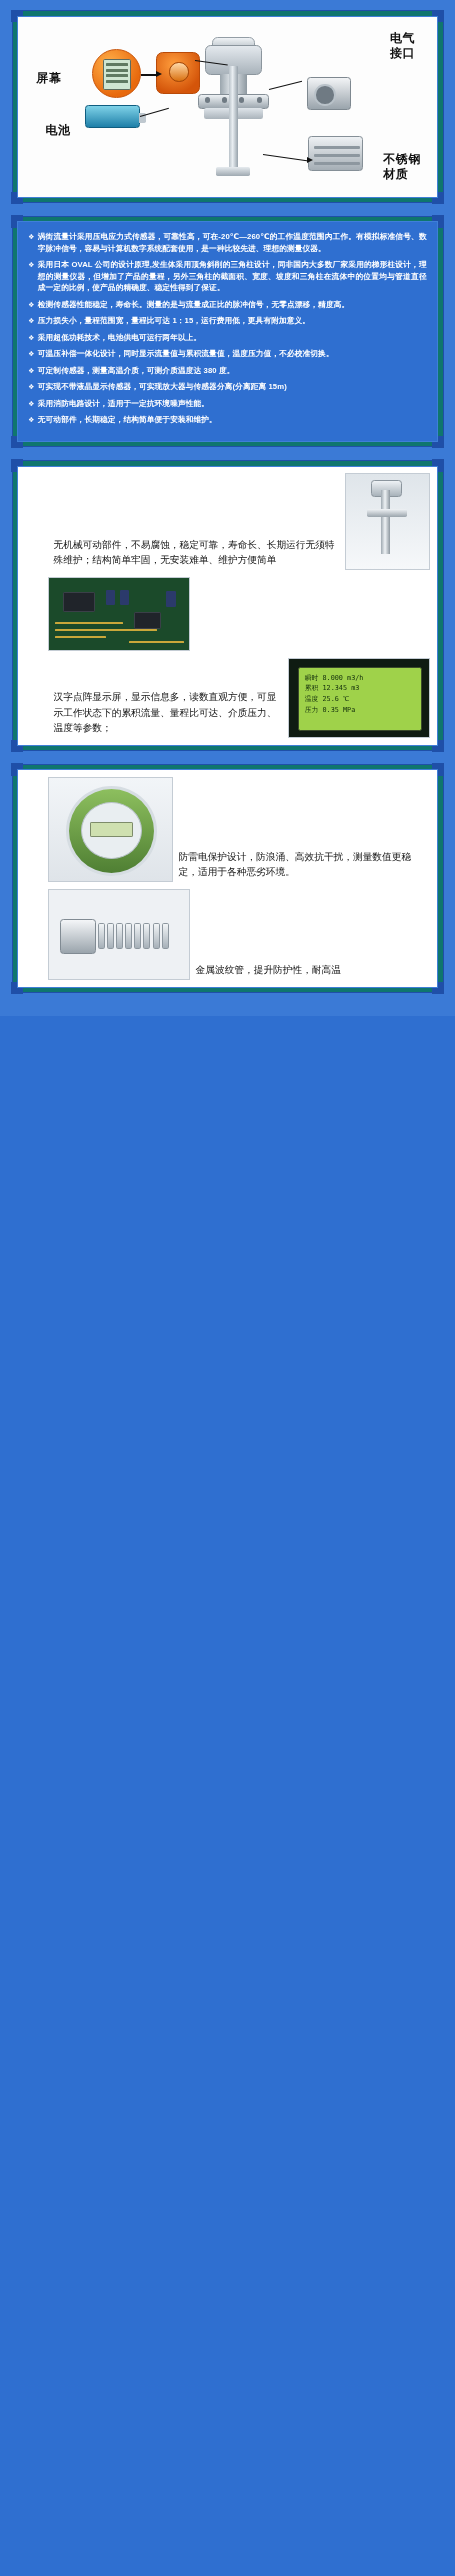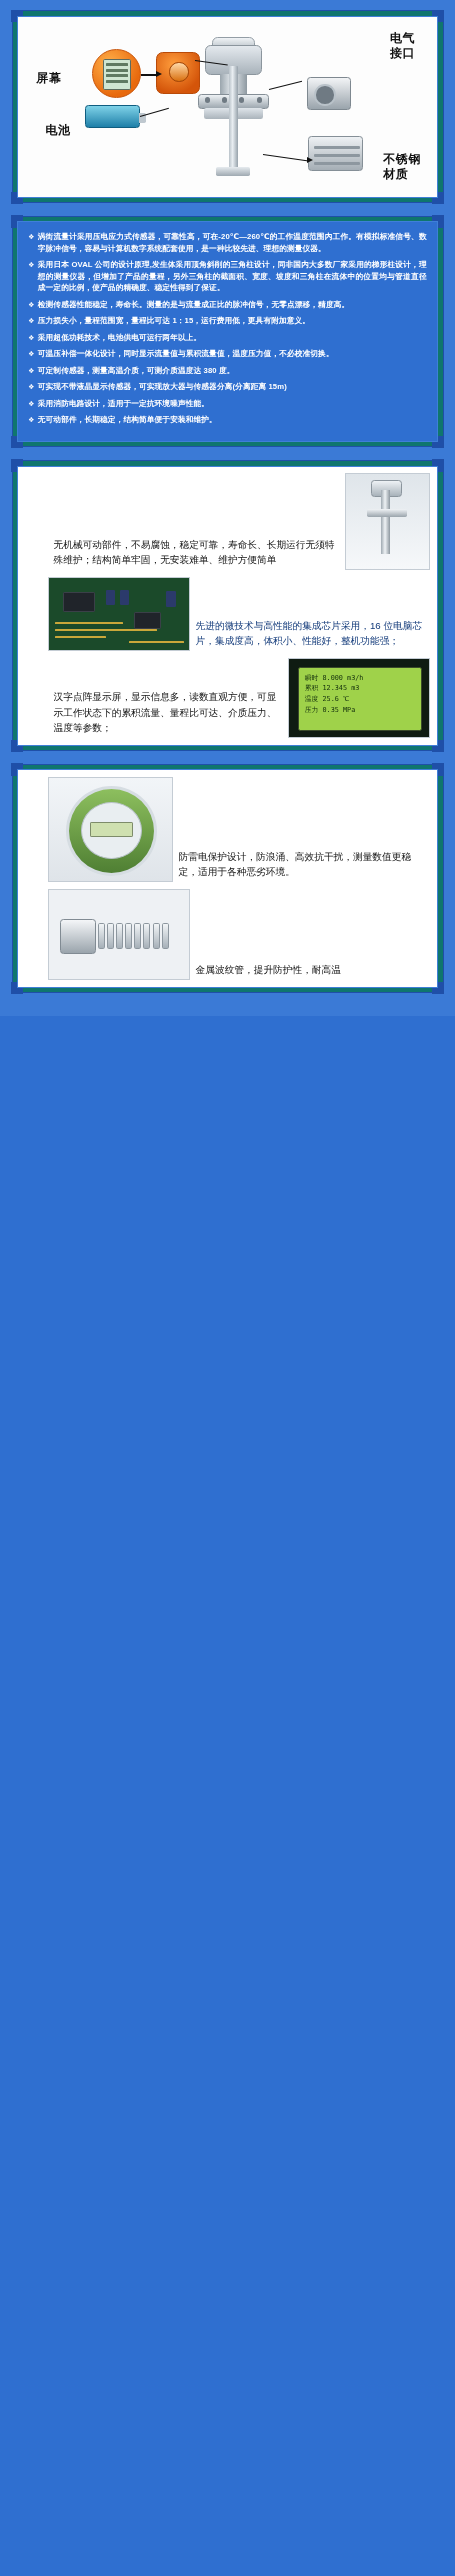--- a/index.html
+++ b/index.html
@@ -474,21 +474,20 @@
           <div class="chip" style="left:13.7px; top:13.7px; width:32px; height:20.5px;"></div>
           <div class="chip" style="left:85px; top:34px; width:27px; height:17px;"></div>
           <div class="cap" style="left:57px; top:11.4px; width:9px; height:15px;"></div>
           <div class="cap" style="left:71px; top:11.4px; width:9px; height:15px;"></div>
           <div class="cap" style="left:117px; top:12.5px; width:10.2px; height:16px;"></div>
           <div class="trace" style="left:5.7px; top:44px; width:68px;"></div>
           <div class="trace" style="left:5.7px; top:51px; width:102px;"></div>
           <div class="trace" style="left:5.7px; top:58px; width:51px;"></div>
           <div class="trace" style="left:80px; top:63px; width:55px;"></div>
         </div>
-        <div class="mix-text blue">先进的微技术与高性能的集成芯片采用，16 位电脑芯片，集成度高，体积小、性能好，整机功能强；</div>
       </div>
 
       <div class="mix-row">
         <div class="mix-text">汉字点阵显示屏，显示信息多，读数直观方便，可显示工作状态下的累积流量、量程比可达、介质压力、温度等参数；</div>
         <div class="mix-img img-lcd">
           <div class="screen">
             <div>瞬时  8.000 m3/h</div>
             <div>累积  12.345 m3</div>
             <div>温度  25.6 ℃</div>
             <div>压力  0.35 MPa</div>

